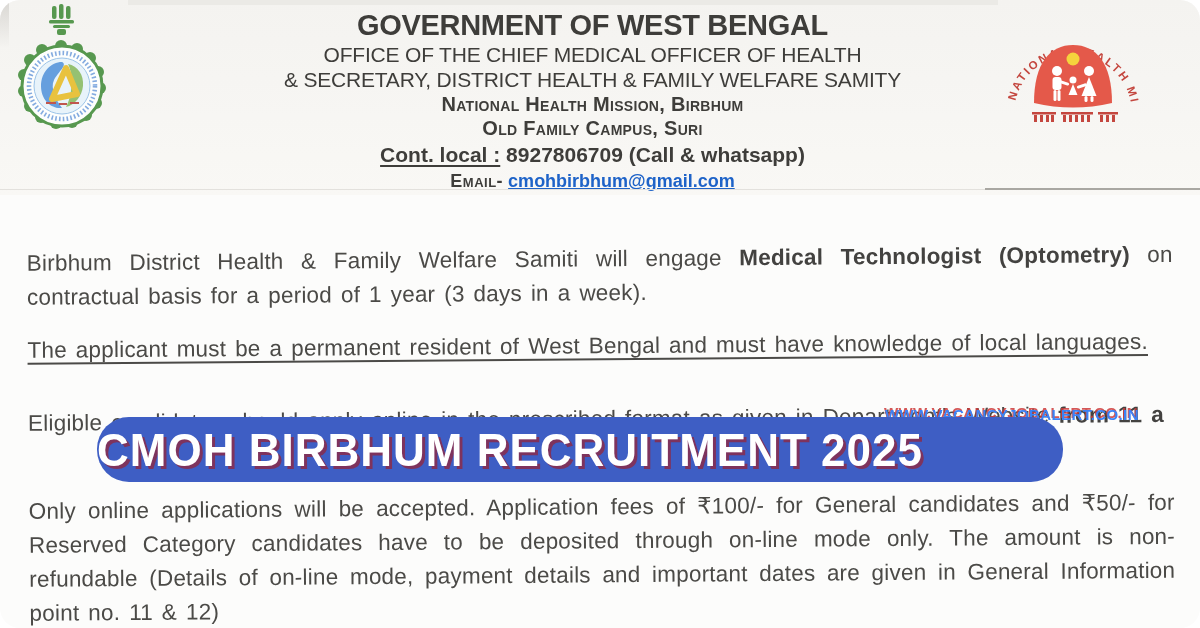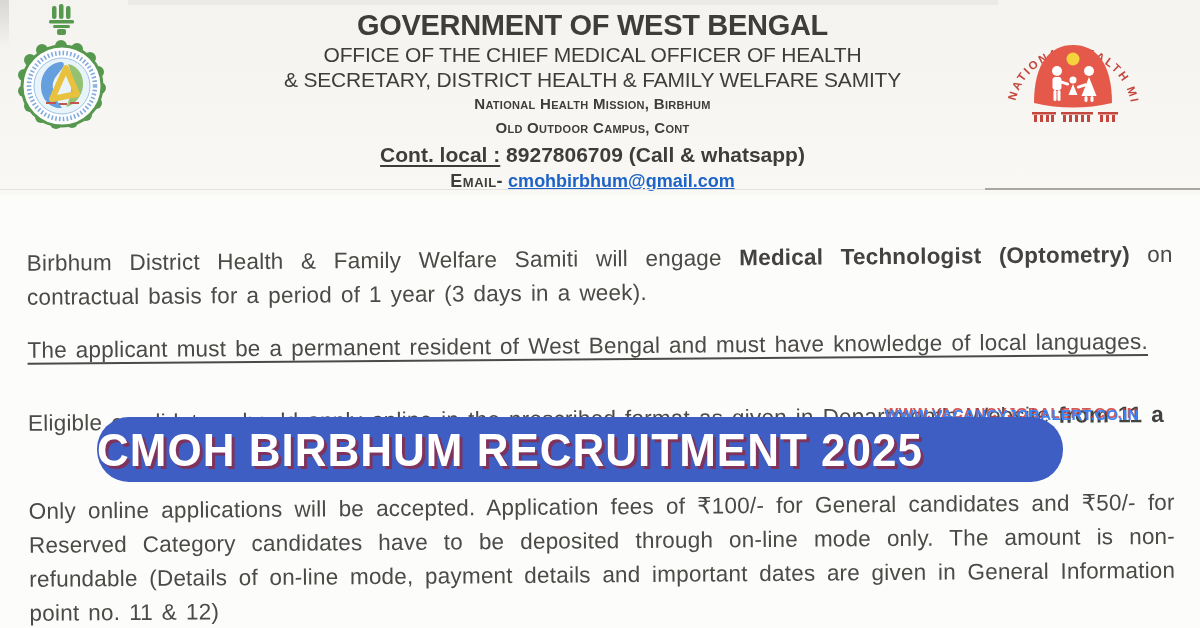--- a/index.html
+++ b/index.html
@@ -2,39 +2,40 @@
 <html><head>
 <meta charset="utf-8">
 <style>
   html,body{margin:0;padding:0;}
   .page{
     position:relative;
     width:1200px;height:628px;
     background:#fcfcfb;
     overflow:hidden;
     font-family:"Liberation Sans","DejaVu Sans",sans-serif;
+    border-radius:20px;
   }
 
   
   .letterhead{
     position:absolute;top:0;left:0;width:1200px;height:195px;
     background:linear-gradient(#f4f3f0,#f9f8f5);
   }
   .scan-strip-top{position:absolute;top:0;left:128px;width:870px;height:5px;background:#e9e7e3;opacity:.8;}
   .scan-smudge-left{position:absolute;top:0;left:0;width:9px;height:48px;background:linear-gradient(#d9d7d3,rgba(217,215,211,0));}
   .lh-divider{position:absolute;top:189px;left:0;width:1200px;height:1px;background:#e3e1dd;}
   .lh-divider-dark{position:absolute;top:188px;left:985px;width:215px;height:2px;background:#a9a7a2;}
 
   .head-center{
     position:absolute;left:150px;right:165px;top:8px;
     text-align:center;color:#3e3d3a;
   }
   .h-line1{font-size:29px;font-weight:bold;letter-spacing:-.3px;line-height:34px;}
   .h-line2,.h-line3{font-size:21px;font-weight:normal;letter-spacing:-.2px;line-height:25px;}
-  .h-line4,.h-line5{font-size:15px;font-weight:bold;font-variant:small-caps;line-height:24px;letter-spacing:.3px;}
+  .h-line4,.h-line5{font-size:20px;font-weight:bold;font-variant:small-caps;line-height:24px;letter-spacing:.3px;}
   .h-contact{font-size:21px;font-weight:bold;line-height:28px;margin-top:1px;}
   .h-contact .lbl{text-decoration:underline;text-underline-offset:3px;}
   .h-email{font-size:18px;font-weight:bold;line-height:24px;}
   .h-email .lbl{font-variant:small-caps;letter-spacing:.5px;}
   .h-email a{color:#1e63c8;text-decoration:underline;font-weight:bold;}
 
   .wb-emblem{position:absolute;left:8px;top:2px;}
   .nhm-logo{position:absolute;left:998px;top:0px;}
 
   
@@ -127,21 +128,21 @@
         <rect x="51" y="101" width="8" height="2"></rect>
         <rect x="62" y="100" width="9" height="2"></rect>
       </g>
     </svg>
 
     <div class="head-center">
       <div class="h-line1">GOVERNMENT OF WEST BENGAL</div>
       <div class="h-line2">OFFICE OF THE CHIEF MEDICAL OFFICER OF HEALTH</div>
       <div class="h-line3">&amp; SECRETARY, DISTRICT HEALTH &amp; FAMILY WELFARE SAMITY</div>
       <div class="h-line4">National Health Mission, Birbhum</div>
-      <div class="h-line5">Old Outdoor Campus, Cont</div>
+      <div class="h-line5">Old Family Campus, Suri</div>
       <div class="h-contact">
         <span class="lbl">Cont. local :</span>
         <span>8927806709 (Call &amp; whatsapp)</span>
       </div>
       <div class="h-email">
         <span class="lbl">Email-</span>
         <a href="#">cmohbirbhum@gmail.com</a>
       </div>
     </div>
 

